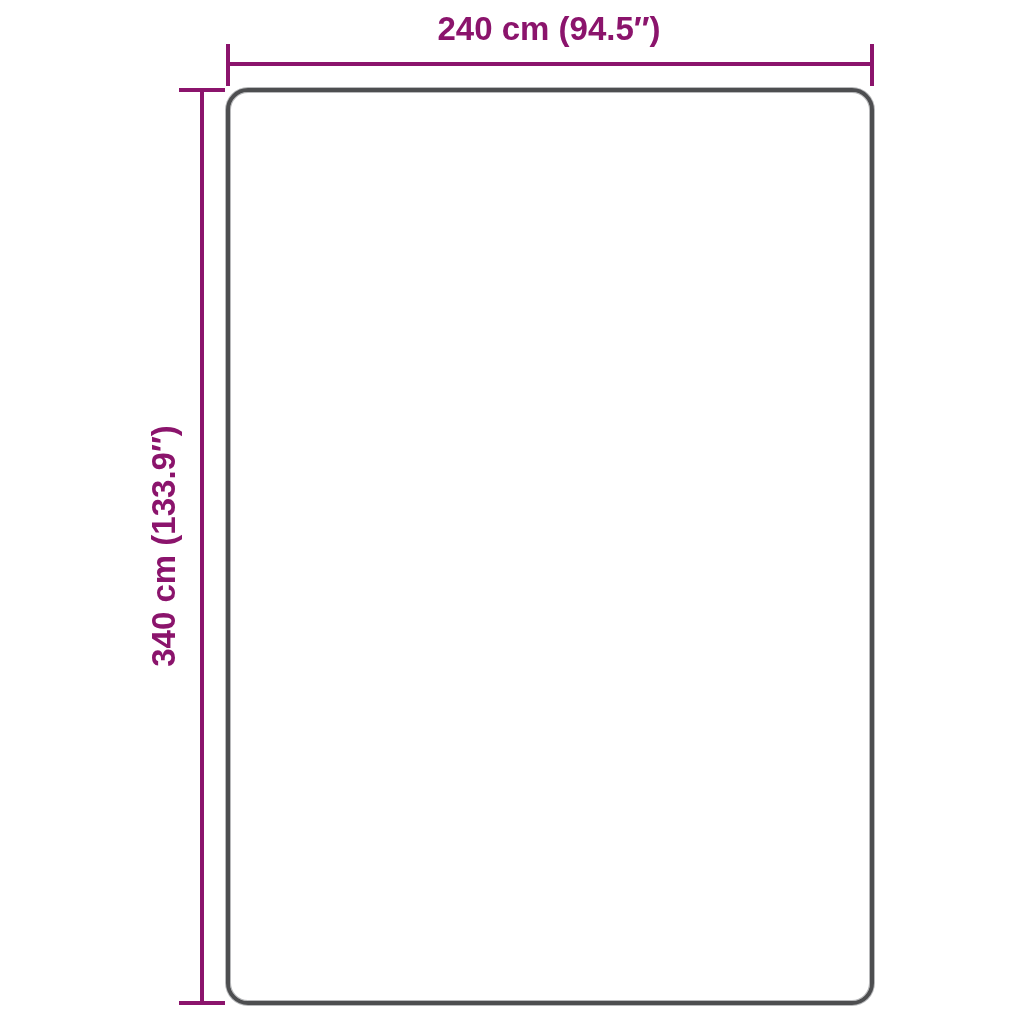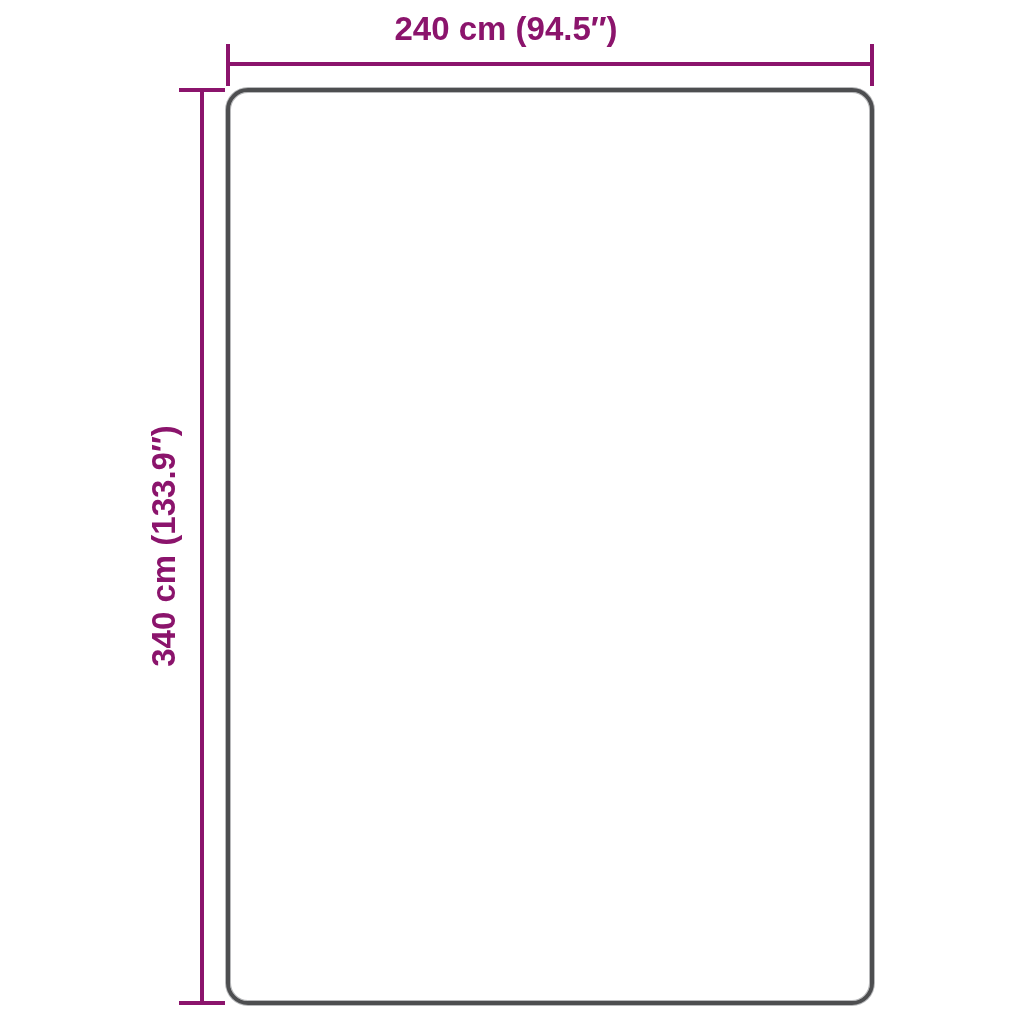--- a/index.html
+++ b/index.html
@@ -42,21 +42,21 @@
   
   .dim-label {
     position: absolute;
     color: var(--dimension, #8b146c);
     font-size: 33px;
     font-weight: bold;
     line-height: 1;
     white-space: nowrap;
   }
   .label-h {
-    left: 506px;
+    left: 549px;
     top: 12px;
     transform: translateX(-50%);
   }
   .label-v {
     left: 163px;
     top: 546px;
     transform: translate(-50%, -50%) rotate(-90deg);
   }
 </style>
 </head>

